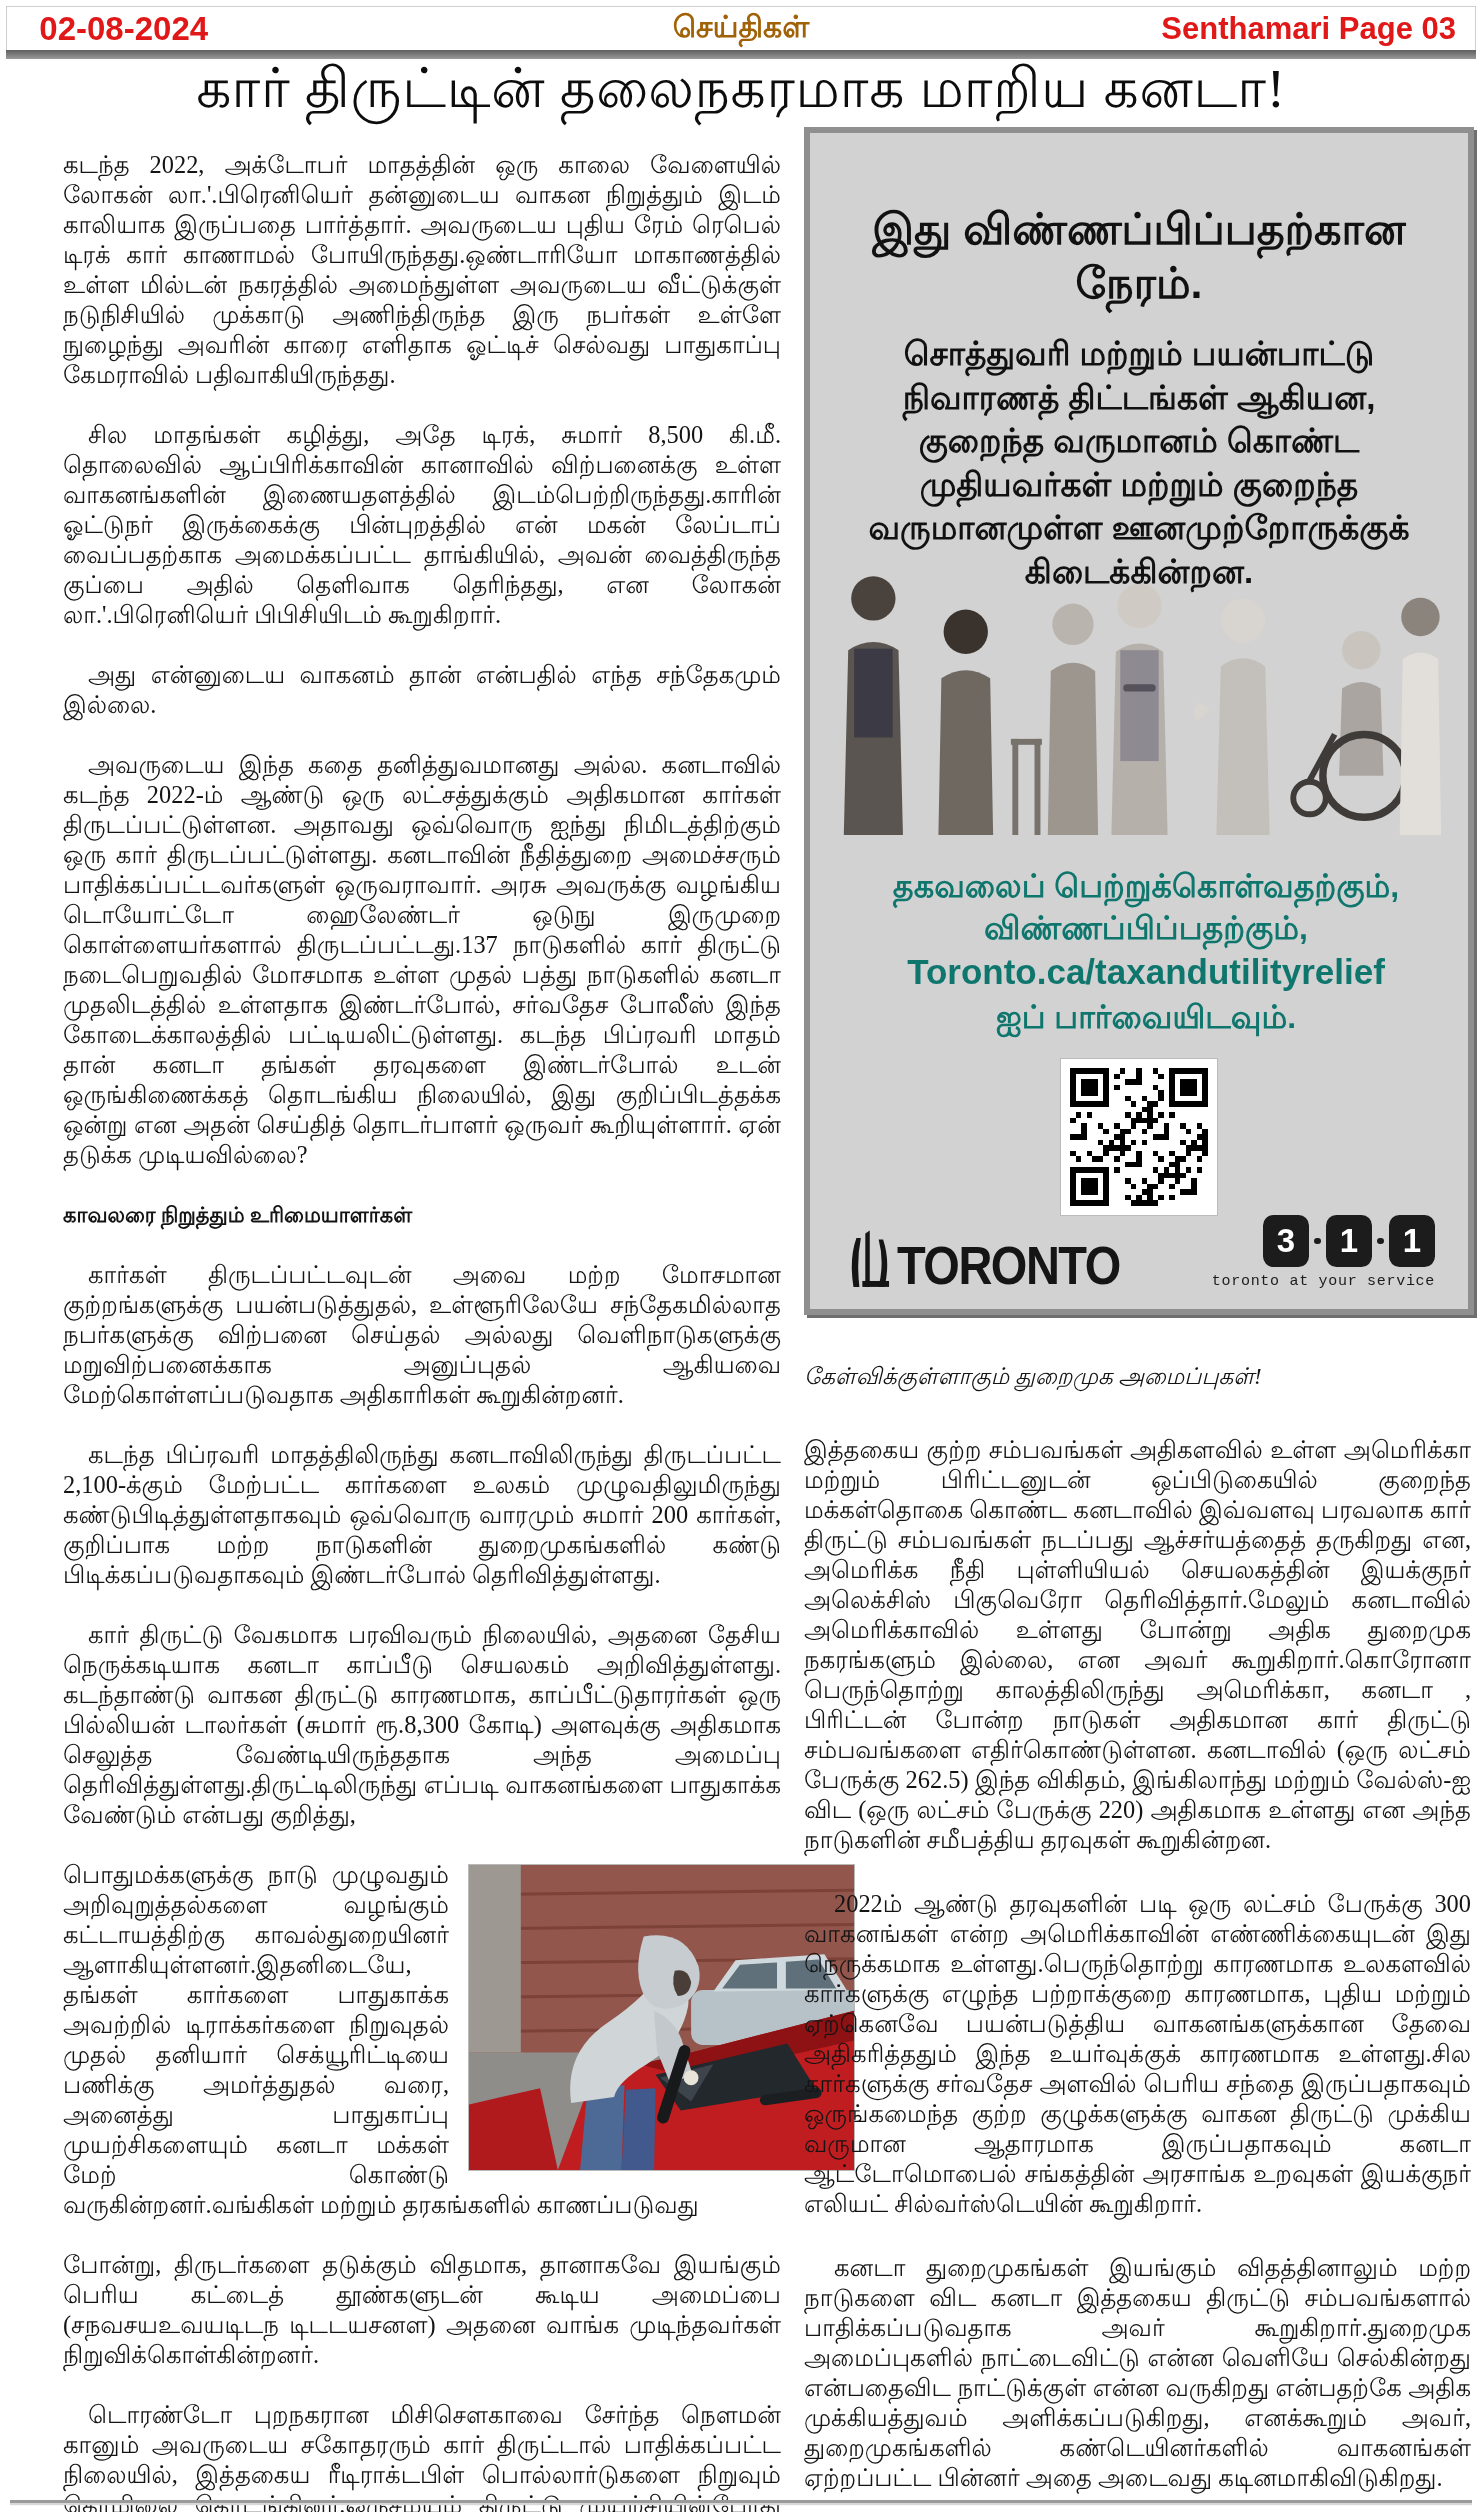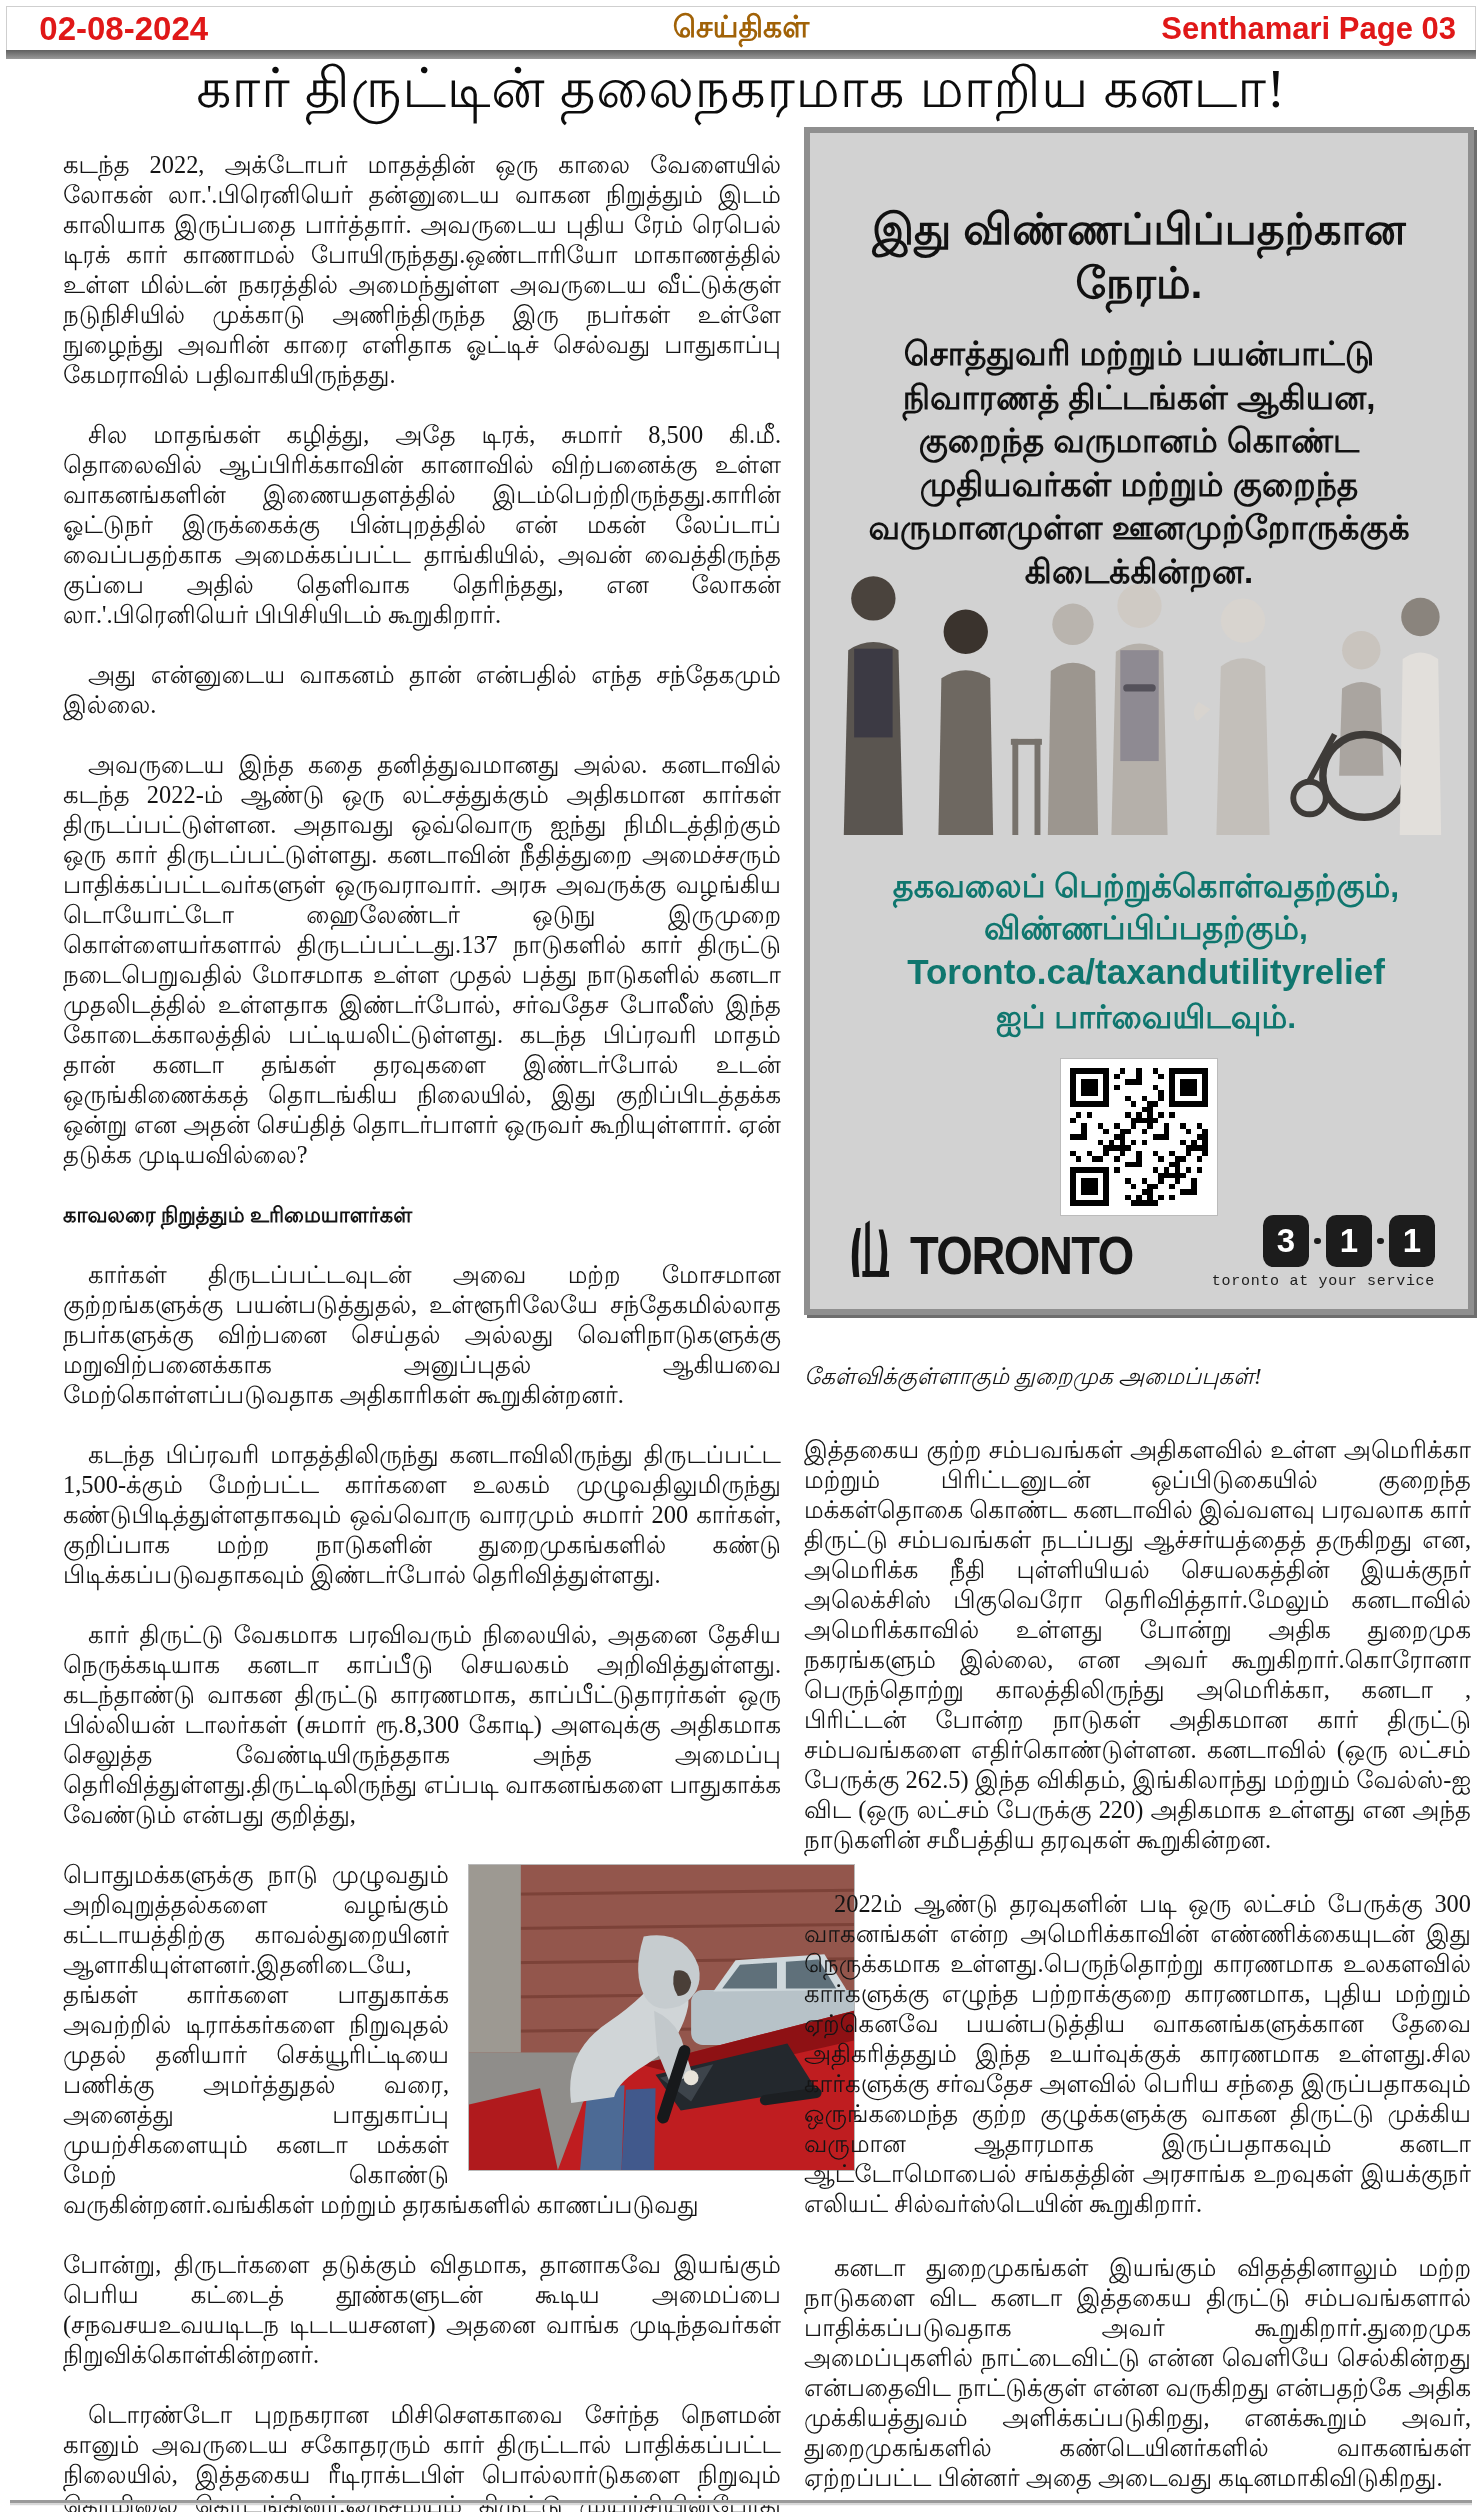--- a/index.html
+++ b/index.html
@@ -35,21 +35,21 @@
   .ad-body{position:absolute;left:41px;right:41px;top:199px;text-align:center;
            font-size:33px;line-height:1.32;font-weight:bold;color:#111;}
   .ad-illustration{position:absolute;left:18.5px;right:18.5px;top:406px;height:296px;}
   .ad-illustration svg{width:100%;height:100%;}
   .ad-info{position:absolute;left:22px;right:8px;top:732px;text-align:center;
            font-size:32px;line-height:1.32;font-weight:bold;color:#0f766e;}
   .ad-info .url{font-size:35px;font-weight:bold;font-family:"Liberation Sans",sans-serif;}
   .qr-wrap{position:absolute;left:50%;top:925px;transform:translateX(-50%);
            width:138px;height:138px;background:#fff;padding:9px;border:0.7px solid #bbb;}
   .qr-wrap svg{display:block;width:100%;height:100%;}
-  .toronto-logo{position:absolute;left:39px;bottom:32px;display:flex;align-items:flex-end;gap:18px;color:#151515;}
+  .toronto-logo{position:absolute;left:39px;bottom:22px;display:flex;align-items:flex-end;gap:5px;color:#151515;}
   .toronto-logo .word{font:bold 47px/0.9 "Liberation Sans",sans-serif;letter-spacing:-1.5px;transform:scaleY(1.15);}
   .logo-311{position:absolute;right:33px;bottom:19px;text-align:right;}
   .logo-311 .digits{display:flex;align-items:center;gap:5.2px;justify-content:flex-end;}
   .logo-311 .digit{width:46px;height:52px;background:#1c1c1c;border-radius:10.4px;color:#fff;
                    font:bold 33px/52px "Liberation Sans",sans-serif;text-align:center;}
   .logo-311 .dot{width:6.7px;height:6.7px;background:#1c1c1c;border-radius:50%;}
   .logo-311 .tagline{margin-top:6px;font:15px "Liberation Mono",monospace;color:#1c1c1c;letter-spacing:0.7px;}
   
   .col-right{position:absolute;left:804px;top:1362px;width:667px;font-size:24.4px;line-height:30px;text-align:justify;}
   .col-right h3{margin:0 0 43px 0;font-size:23px;font-weight:500;font-style:italic;}
@@ -73,21 +73,21 @@
 
   <div class="headline">கார் திருட்டின் தலைநகரமாக மாறிய கனடா!</div>
 
   <div class="col-left">
     <p class="noindent">கடந்த 2022, அக்டோபர் மாதத்தின் ஒரு காலை வேளையில் லோகன் லா.'.பிரெனியெர் தன்னுடைய வாகன நிறுத்தும் இடம் காலியாக இருப்பதை பார்த்தார். அவருடைய புதிய ரேம் ரெபெல் டிரக் கார் காணாமல் போயிருந்தது.ஒண்டாரியோ மாகாணத்தில் உள்ள மில்டன் நகரத்தில் அமைந்துள்ள அவருடைய வீட்டுக்குள் நடுநிசியில் முக்காடு அணிந்திருந்த இரு நபர்கள் உள்ளே நுழைந்து அவரின் காரை எளிதாக ஓட்டிச் செல்வது பாதுகாப்பு கேமராவில் பதிவாகியிருந்தது.</p>
     <p>சில மாதங்கள் கழித்து, அதே டிரக், சுமார் 8,500 கி.மீ. தொலைவில் ஆப்பிரிக்காவின் கானாவில் விற்பனைக்கு உள்ள வாகனங்களின் இணையதளத்தில் இடம்பெற்றிருந்தது.காரின் ஓட்டுநர் இருக்கைக்கு பின்புறத்தில் என் மகன் லேப்டாப் வைப்பதற்காக அமைக்கப்பட்ட தாங்கியில், அவன் வைத்திருந்த குப்பை அதில் தெளிவாக தெரிந்தது, என லோகன் லா.'.பிரெனியெர் பிபிசியிடம் கூறுகிறார்.</p>
     <p>அது என்னுடைய வாகனம் தான் என்பதில் எந்த சந்தேகமும் இல்லை.</p>
     <p>அவருடைய இந்த கதை தனித்துவமானது அல்ல. கனடாவில் கடந்த 2022-ம் ஆண்டு ஒரு லட்சத்துக்கும் அதிகமான கார்கள் திருடப்பட்டுள்ளன. அதாவது ஒவ்வொரு ஐந்து நிமிடத்திற்கும் ஒரு கார் திருடப்பட்டுள்ளது. கனடாவின் நீதித்துறை அமைச்சரும் பாதிக்கப்பட்டவர்களுள் ஒருவராவார். அரசு அவருக்கு வழங்கிய டொயோட்டோ ஹைலேண்டர் ஒடுநு இருமுறை கொள்ளையர்களால் திருடப்பட்டது.137 நாடுகளில் கார் திருட்டு நடைபெறுவதில் மோசமாக உள்ள முதல் பத்து நாடுகளில் கனடா முதலிடத்தில் உள்ளதாக இண்டர்போல், சர்வதேச போலீஸ் இந்த கோடைக்காலத்தில் பட்டியலிட்டுள்ளது. கடந்த பிப்ரவரி மாதம் தான் கனடா தங்கள் தரவுகளை இண்டர்போல் உடன் ஒருங்கிணைக்கத் தொடங்கிய நிலையில், இது குறிப்பிடத்தக்க ஒன்று என அதன் செய்தித் தொடர்பாளர் ஒருவர் கூறியுள்ளார். ஏன் தடுக்க முடியவில்லை?</p>
     <h3>காவலரை நிறுத்தும் உரிமையாளர்கள்</h3>
     <p>கார்கள் திருடப்பட்டவுடன் அவை மற்ற மோசமான குற்றங்களுக்கு பயன்படுத்துதல், உள்ளூரிலேயே சந்தேகமில்லாத நபர்களுக்கு விற்பனை செய்தல் அல்லது வெளிநாடுகளுக்கு மறுவிற்பனைக்காக அனுப்புதல் ஆகியவை மேற்கொள்ளப்படுவதாக அதிகாரிகள் கூறுகின்றனர்.</p>
-    <p>கடந்த பிப்ரவரி மாதத்திலிருந்து கனடாவிலிருந்து திருடப்பட்ட 1,500-க்கும் மேற்பட்ட கார்களை உலகம் முழுவதிலுமிருந்து கண்டுபிடித்துள்ளதாகவும் ஒவ்வொரு வாரமும் சுமார் 200 கார்கள், குறிப்பாக மற்ற நாடுகளின் துறைமுகங்களில் கண்டு பிடிக்கப்படுவதாகவும் இண்டர்போல் தெரிவித்துள்ளது.</p>
+    <p>கடந்த பிப்ரவரி மாதத்திலிருந்து கனடாவிலிருந்து திருடப்பட்ட 2,100-க்கும் மேற்பட்ட கார்களை உலகம் முழுவதிலுமிருந்து கண்டுபிடித்துள்ளதாகவும் ஒவ்வொரு வாரமும் சுமார் 200 கார்கள், குறிப்பாக மற்ற நாடுகளின் துறைமுகங்களில் கண்டு பிடிக்கப்படுவதாகவும் இண்டர்போல் தெரிவித்துள்ளது.</p>
     <p>கார் திருட்டு வேகமாக பரவிவரும் நிலையில், அதனை தேசிய நெருக்கடியாக கனடா காப்பீடு செயலகம் அறிவித்துள்ளது. கடந்தாண்டு வாகன திருட்டு காரணமாக, காப்பீட்டுதாரர்கள் ஒரு பில்லியன் டாலர்கள் (சுமார் ரூ.8,300 கோடி) அளவுக்கு அதிகமாக செலுத்த வேண்டியிருந்ததாக அந்த அமைப்பு தெரிவித்துள்ளது.திருட்டிலிருந்து எப்படி வாகனங்களை பாதுகாக்க வேண்டும் என்பது குறித்து,</p>
     <div class="wrap-row">
       <div class="article-photo">
 
         <svg viewBox="0 0 520 410" preserveAspectRatio="none">
           <rect width="520" height="410" fill="#8f8d8a"></rect>
           <rect width="520" height="252" fill="#93564c"></rect>
           <g stroke="#7c4238" stroke-width="4">
             <line x1="0" y1="40" x2="520" y2="34"></line>
               <line x1="0" y1="86" x2="520" y2="80"></line>

